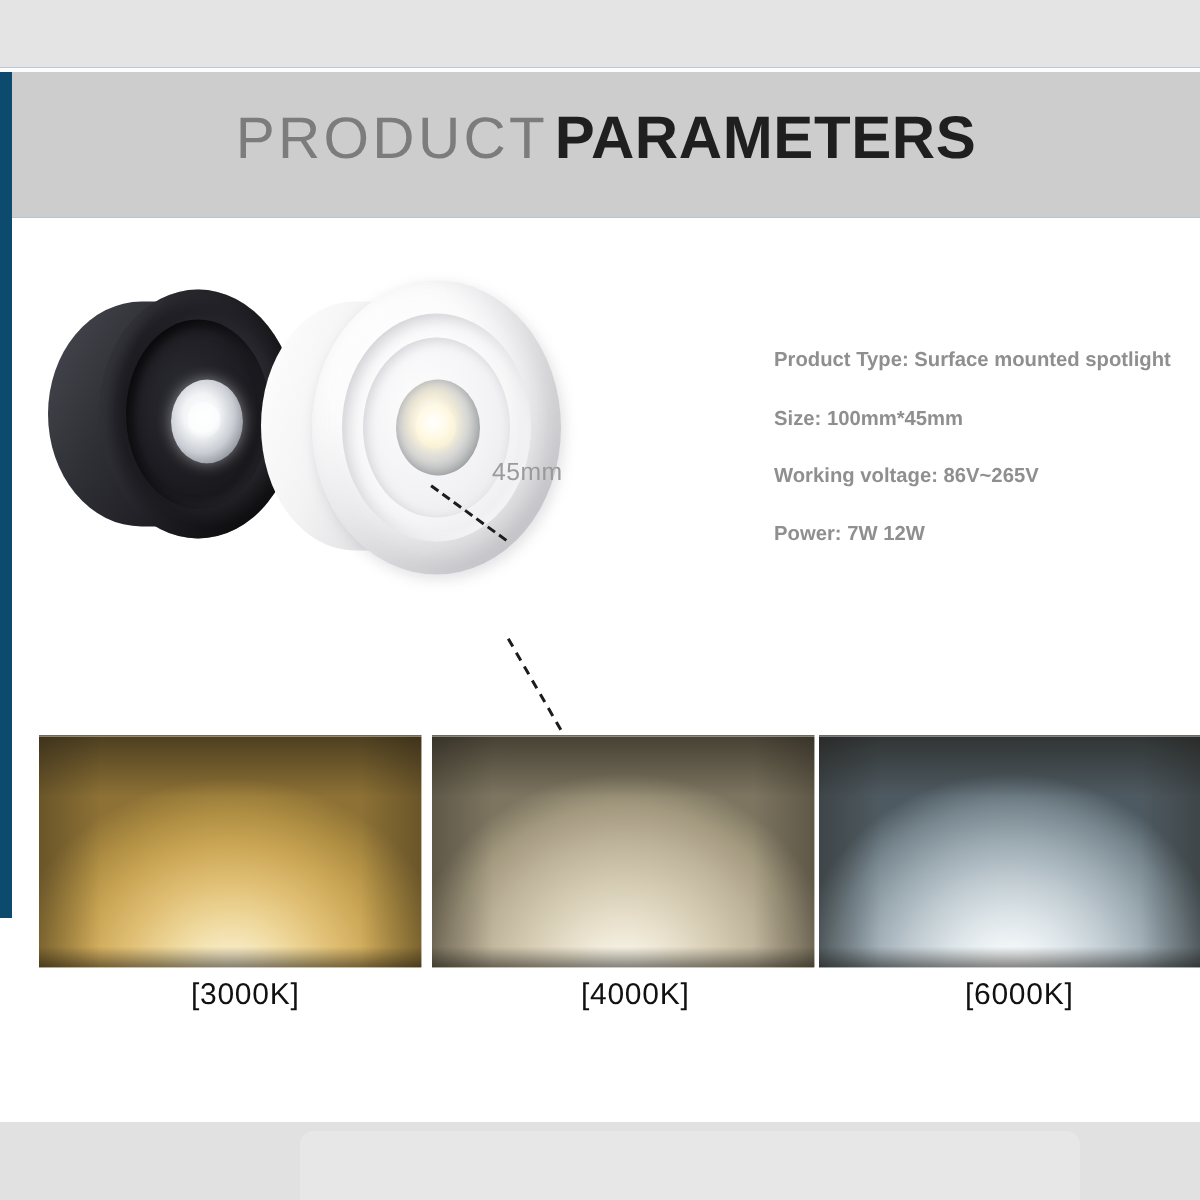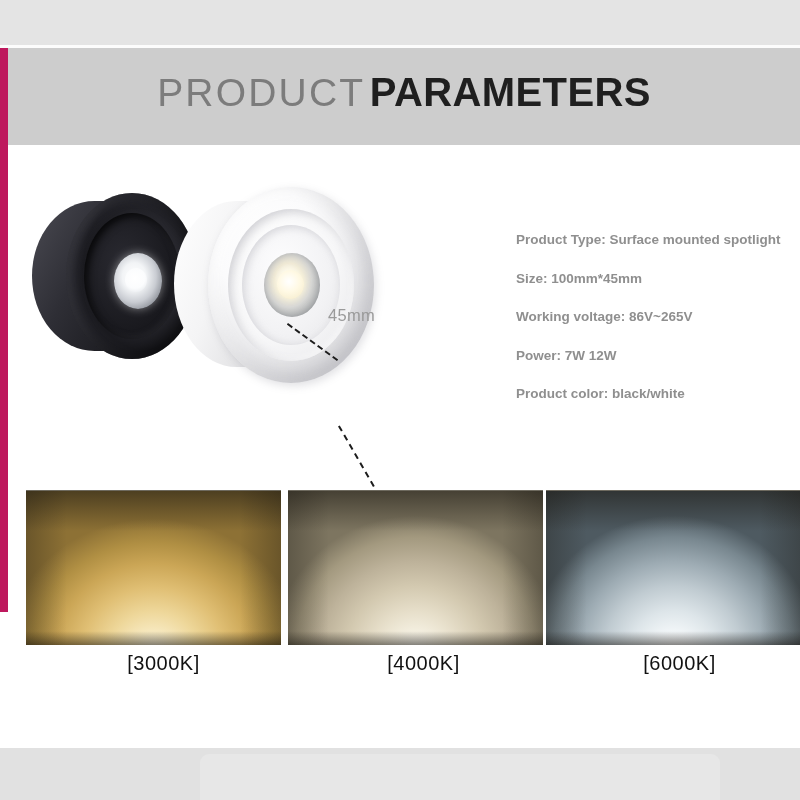--- a/index.html
+++ b/index.html
@@ -8,21 +8,21 @@
     width: 800px;
     height: 800px;
     overflow: hidden;
     font-family: "Liberation Sans", sans-serif;
   }
 
   #page {
     position: relative;
     width: 800px;
     height: 612px;
-    background: #be185d;
+    background: #0c4a6e;
   }
 
   
   .top-strip {
     position: absolute;
     left: 0; top: 0;
     width: 800px; height: 45px;
     background: #e4e4e4;
   }
   .top-rule {
@@ -358,21 +358,20 @@
 
       <div class="lead lead-100"></div>
       <div class="dim-label dim-100">100mm</div>
     </div>
 
     <div class="specs">
       <div class="spec-row">Product Type: Surface mounted spotlight</div>
       <div class="spec-row">Size: 100mm*45mm</div>
       <div class="spec-row">Working voltage: 86V~265V</div>
       <div class="spec-row">Power: 7W 12W</div>
-      <div class="spec-row">Product color: black/white</div>
     </div>
 
     <div class="swatches">
 
       <div class="sw sw-1">
         <div class="sw-inner"></div>
         <div class="sw-vignette"></div>
       </div>
       <div class="sw-label lbl-1">[3000K]</div>
 

